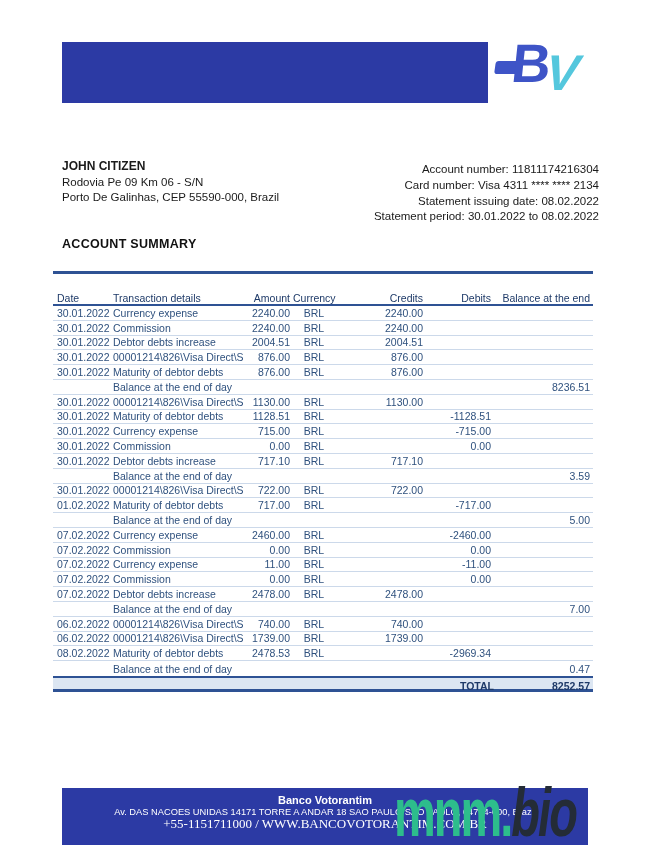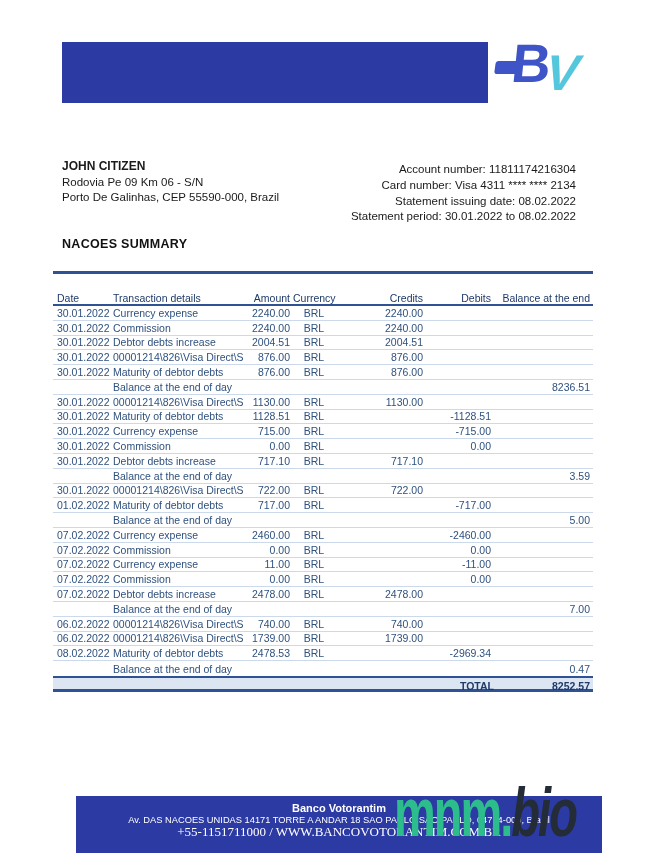--- a/index.html
+++ b/index.html
@@ -16,21 +16,21 @@
   .logo-dash { position:absolute; left:3px; top:23px; width:26px; height:13px;
                background:var(--logo-blue,#3e54c7); border-radius:3px; transform:skewX(-8deg); }
   .logo-b { position:absolute; left:20px; top:-2px; font-size:54px; line-height:54px;
             font-weight:bold; color:var(--logo-blue,#3e54c7); transform:skewX(-6deg); z-index:2; }
   .logo-v { position:absolute; left:54px; top:8px; font-size:50px; line-height:54px;
             font-weight:bold; color:var(--logo-cyan,#54c7dd); transform:skewX(-16deg); z-index:1; }
   
   .customer { position:absolute; left:62px; top:159px; font-size:11.5px; color:#1a1a1a;
               line-height:15.6px; }
   .customer .name { font-weight:bold; font-size:12px; }
-  .acct-info { position:absolute; right:74px; top:162px; text-align:right; font-size:11.5px;
+  .acct-info { position:absolute; right:51px; top:162px; text-align:right; font-size:11.5px;
                line-height:15.8px; color:#1a1a1a; }
   .section-title { position:absolute; left:62px; top:237px; font-size:12.5px; font-weight:bold;
                    color:#111; letter-spacing:0.3px; }
   
   .table { position:absolute; left:53px; top:271px; width:540px;
            border-top:3px solid var(--line-blue,#2e5294); font-size:10.5px;
            color:#2f517e; }
   .thead { display:flex; height:32px; align-items:flex-end;
            border-bottom:2px solid var(--line-blue,#2e5294);
            font-weight:normal; color:#1e3a68; }
@@ -43,23 +43,23 @@
   .c-credits  { width:48px;  text-align:right; padding-right:6px;margin-left:46px; }
   .c-debits   { width:70px;  text-align:right; padding-right:8px; }
   .c-balance  { flex:1;      text-align:right; padding-right:3px; }
   .total { position:relative; height:16px; background:#dce6f2;
            border-top:2px solid var(--line-blue,#2e5294);
            border-bottom:3px solid var(--line-blue,#2e5294);
            font-weight:bold; color:#1e3a68; }
   .total .lbl { position:absolute; right:99px; top:2px; }
   .total .val { position:absolute; right:3px;  top:2px; }
   
-  .footbar { position:absolute; left:76px; top:788px; width:526px; height:57px;
+  .footbar { position:absolute; left:62px; top:788px; width:526px; height:57px;
              background:var(--brand-blue,#2c3aa4); color:#fff; text-align:center;
-             padding-top:6px;margin-top:8px; }
+             padding-top:6px; }
   .foot-name { font-size:11px; font-weight:bold; line-height:13px; }
   .foot-addr { font-size:9.3px; line-height:11px; }
   .foot-contact { font-size:13px; line-height:11px; font-family:"Liberation Serif", serif; }
   
   .watermark { position:absolute; left:394px; bottom:22px; font-size:47px; font-weight:bold;
                letter-spacing:-2px; line-height:1; white-space:nowrap;
                transform:scaleY(1.45); transform-origin:left bottom; z-index:5; }
   .wm-green { color:var(--wm-green,#2dbd8c); }
   .wm-dark  { color:var(--wm-dark,#242c37); font-style:italic; }
 </style>
@@ -82,21 +82,21 @@
     <div>Porto De Galinhas, CEP 55590-000, Brazil</div>
   </div>
 
   <div class="acct-info">
     <div>Account number: 11811174216304</div>
     <div>Card number: Visa 4311 **** **** 2134</div>
     <div>Statement issuing date: 08.02.2022</div>
     <div>Statement period: 30.01.2022 to 08.02.2022</div>
   </div>
 
-  <div class="section-title">NACOES SUMMARY</div>
+  <div class="section-title">ACCOUNT SUMMARY</div>
 
   <div class="table">
     <div class="thead">
         <div class="c-date">Date</div>
         <div class="c-details">Transaction details</div>
         <div class="c-amount">Amount</div>
         <div class="c-currency">Currency</div>
         <div class="c-credits">Credits</div>
         <div class="c-debits">Debits</div>
         <div class="c-balance">Balance at the end</div>

